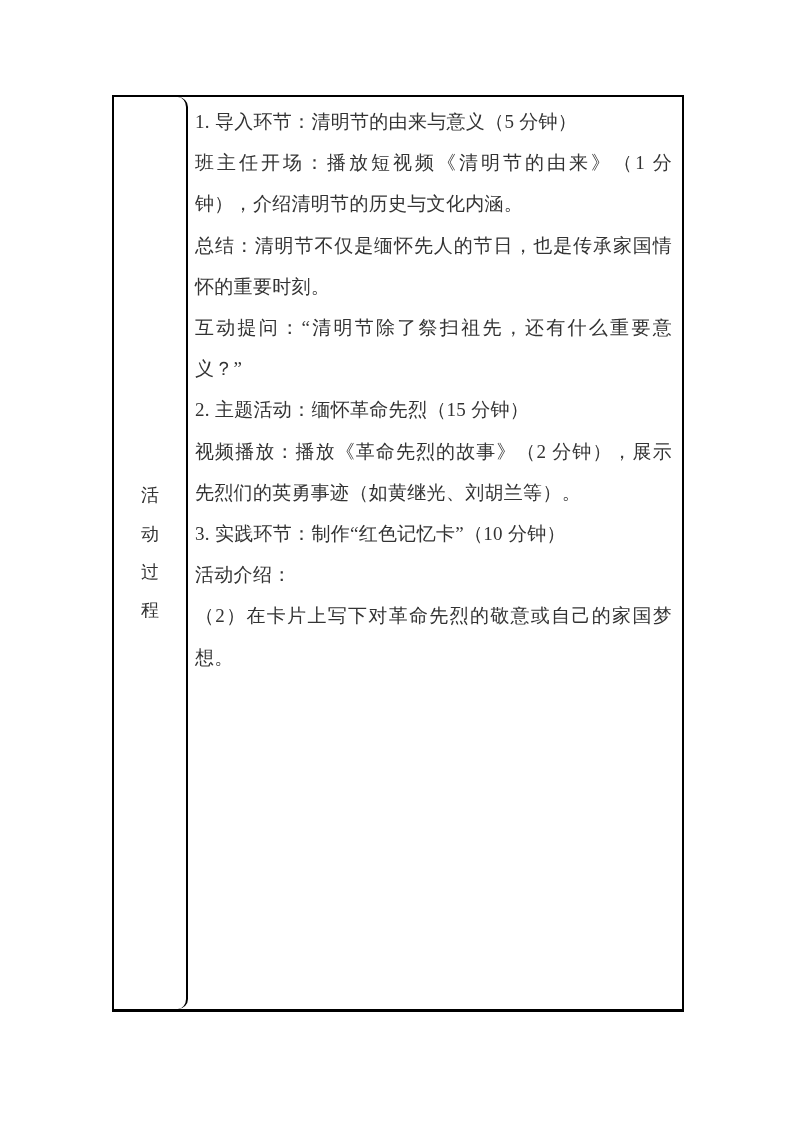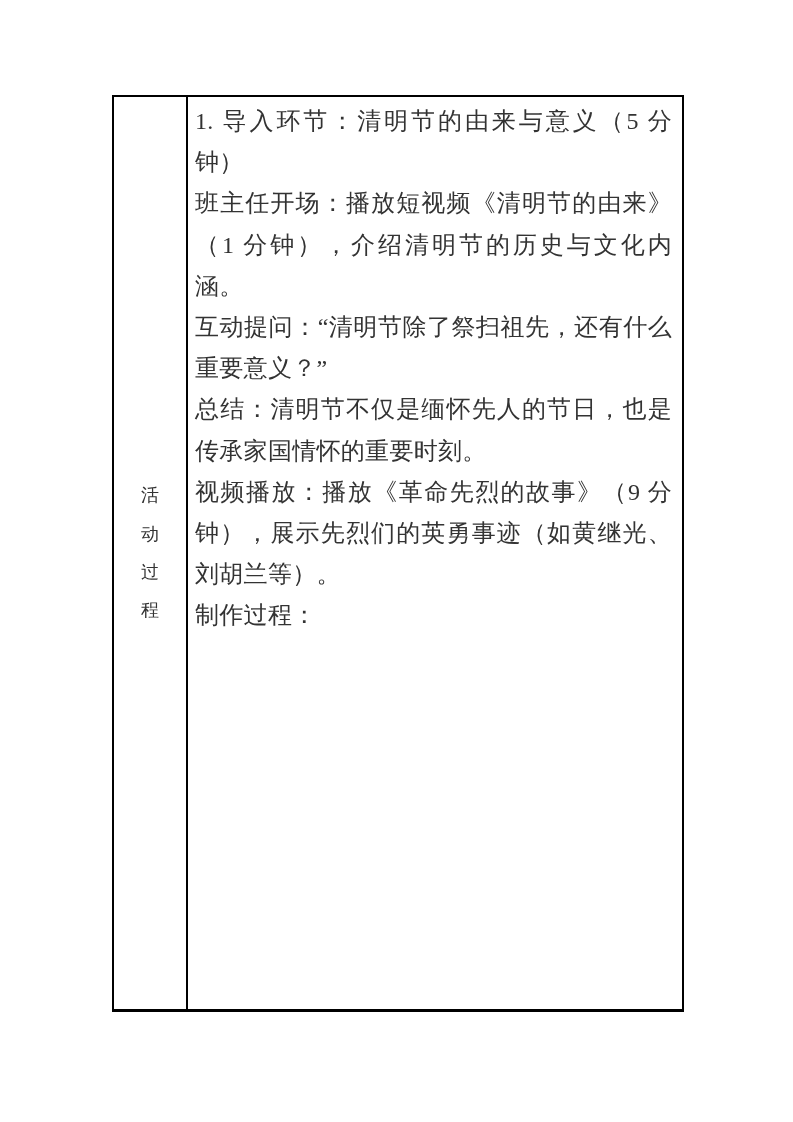--- a/index.html
+++ b/index.html
@@ -26,52 +26,56 @@
     display: flex;
     background: #ffffff;
   }
   .header-cell {
     flex: 0 0 74px;
     width: 74px;
     border-right: 2px solid #000000;
     display: flex;
     align-items: center;
     justify-content: center;
+    border-radius: 10px;
   }
   .vertical-label {
     width: 22px;
     font-size: 18px;
     line-height: 38.3px;
     text-align: center;
     word-break: break-all;
     color: #333333;
   }
   .content-cell {
     flex: 1 1 auto;
     padding: 4px 10px 0 7px;
     overflow: hidden;
   }
   .para {
-    font-size: 24px;
+    font-size: 19px;
     line-height: 41.2px;
     text-align: justify;
     letter-spacing: 0.3px;
     color: #333333;
   }
 </style>
 </head>
 <body>
 
 <div class="page">
   <div class="doc-table">
     <div class="header-cell">
       <div class="vertical-label">活动过程</div>
     </div>
     <div class="content-cell">
       <p class="para">1. 导入环节：清明节的由来与意义（5 分钟）</p>
         <p class="para">班主任开场：播放短视频《清明节的由来》（1 分钟），介绍清明节的历史与文化内涵。</p>
+        <p class="para">总结：清明节不仅是缅怀先人的节日，也是传承家国情怀的重要时刻。</p>
         <p class="para">互动提问：“清明节除了祭扫祖先，还有什么重要意义？”</p>
-        <p class="para">总结：清明节不仅是缅怀先人的节日，也是传承家国情怀的重要时刻。</p>
-        <p class="para">视频播放：播放《革命先烈的故事》（9 分钟），展示先烈们的英勇事迹（如黄继光、刘胡兰等）。</p>
-        <p class="para">制作过程：</p>
+        <p class="para">2. 主题活动：缅怀革命先烈（15 分钟）</p>
+        <p class="para">视频播放：播放《革命先烈的故事》（2 分钟），展示先烈们的英勇事迹（如黄继光、刘胡兰等）。</p>
+        <p class="para">3. 实践环节：制作“红色记忆卡”（10 分钟）</p>
+        <p class="para">活动介绍：</p>
+        <p class="para">（2）在卡片上写下对革命先烈的敬意或自己的家国梦想。</p>
     </div>
   </div>
 </div>
 
 </body></html>

